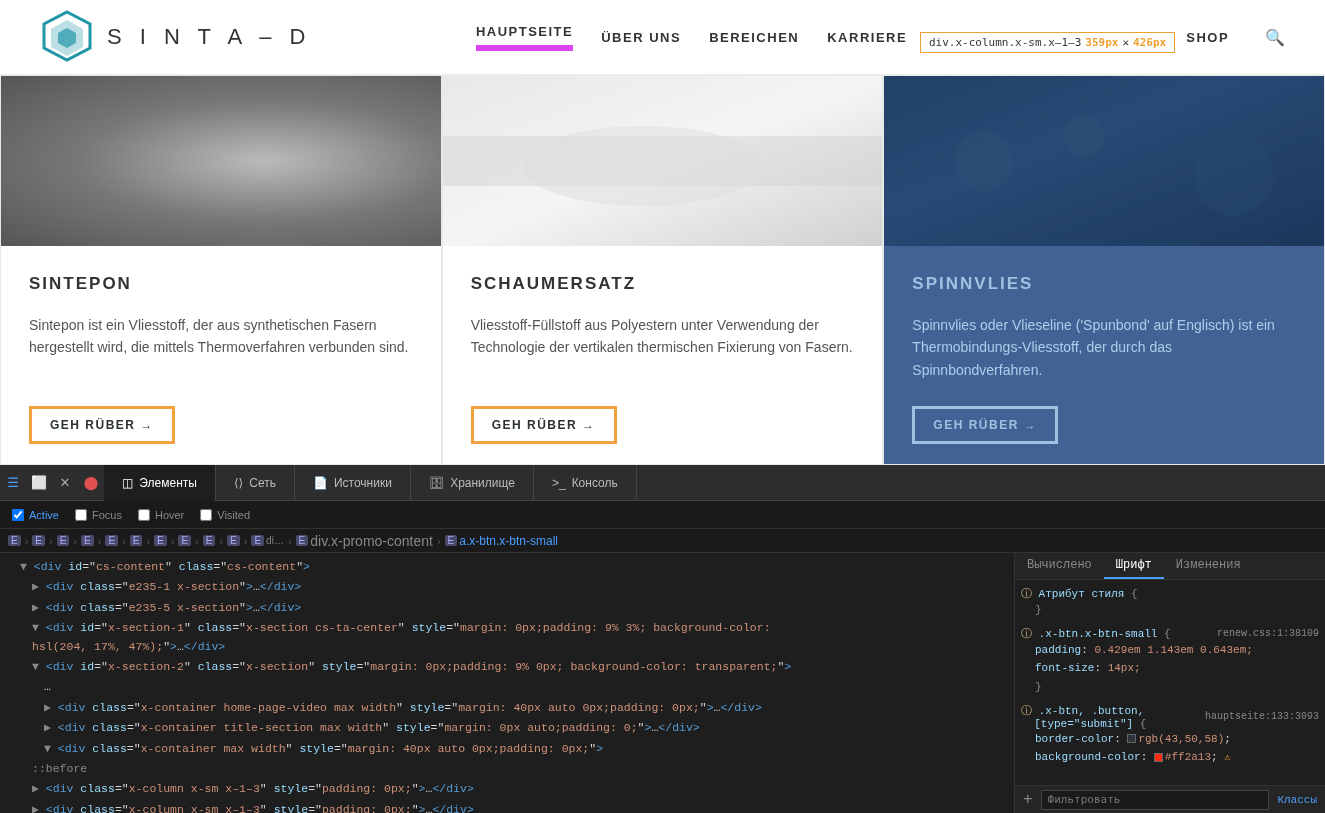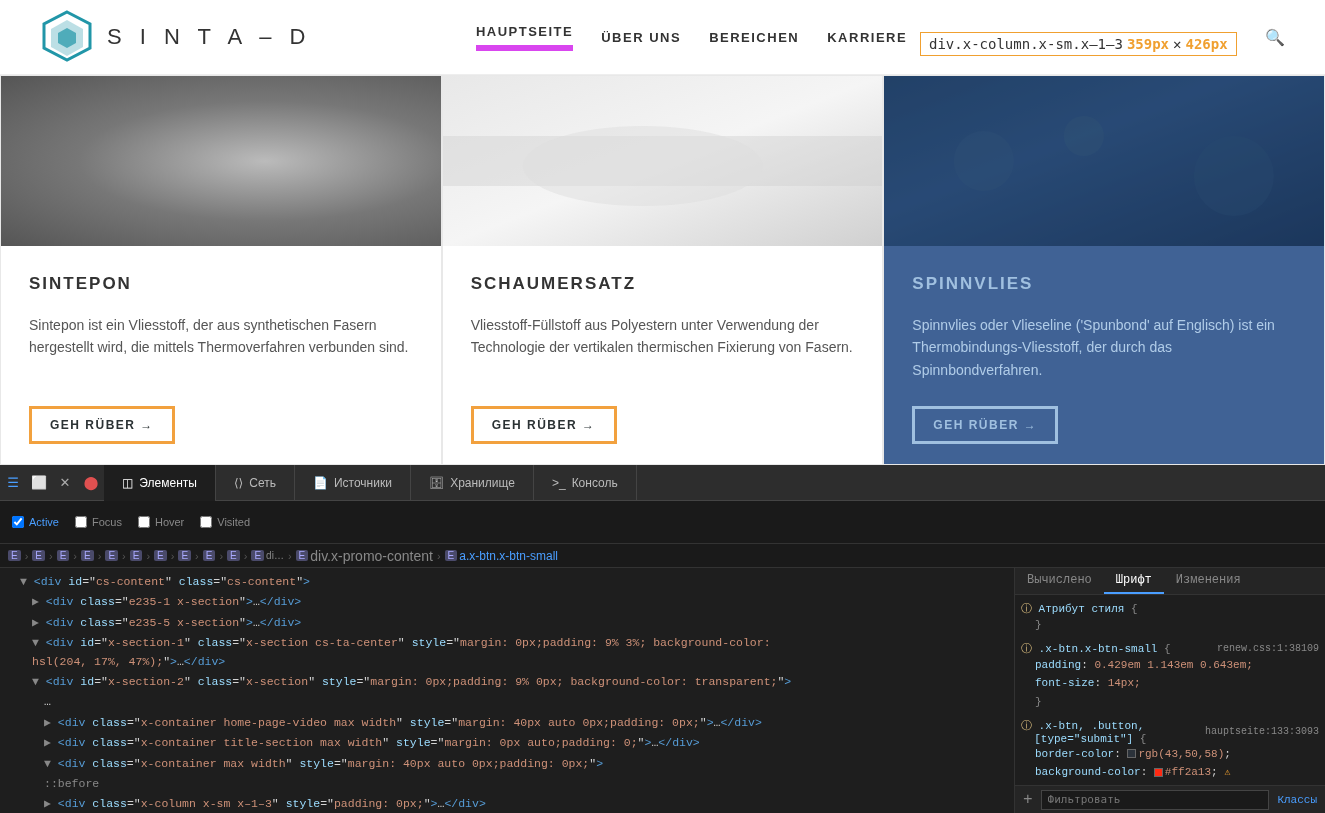--- a/index.html
+++ b/index.html
@@ -229,21 +229,21 @@
     }
 
     .tag { color: #569cd6; }
     .attr-name { color: #9cdcfe; }
     .attr-val { color: #ce9178; }
     .html-text { color: #d4d4d4; }
     .expand-arrow { color: #888; cursor: pointer; }
     .indent-1 { padding-left: 20px; }
     .indent-2 { padding-left: 32px; }
     .indent-3 { padding-left: 44px; }
-    .indent-4 { padding-left: 44px; }
+    .indent-4 { padding-left: 32px; }
 
     
     .dt-css {
       width: 310px;
       background: #1e1e1e;
       display: flex;
       flex-direction: column;
       overflow: hidden;
       font-family: 'Consolas', 'Courier New', monospace;
       font-size: 11.5px;
@@ -290,21 +290,21 @@
     .css-brace { color: #888; }
 
     
     .dt-state-bar {
       display: flex;
       align-items: center;
       gap: 16px;
       padding: 0 12px;
       background: #1a1a1a;
       border-bottom: 1px solid #333;
-      height: 43px;
+      height: 28px;
     }
     .state-toggle {
       display: flex;
       align-items: center;
       gap: 5px;
       font-size: 11px;
       color: #888;
       cursor: pointer;
     }
     .state-toggle input[type=checkbox] {
@@ -315,21 +315,21 @@
     .state-toggle.active-state { color: #4a9eff; }
 
     
     .element-tooltip {
       position: absolute;
       top: 32px;
       left: 920px;
       background: #fff;
       border: 1px solid #f0a030;
       padding: 3px 8px;
-      font-size: 14px;
+      font-size: 11px;
       color: #333;
       font-family: monospace;
       z-index: 200;
       white-space: nowrap;
       display: flex;
       align-items: center;
       gap: 4px;
     }
     .tooltip-size { color: #f0a030; font-weight: bold; }
     .dt-icon-btn {

